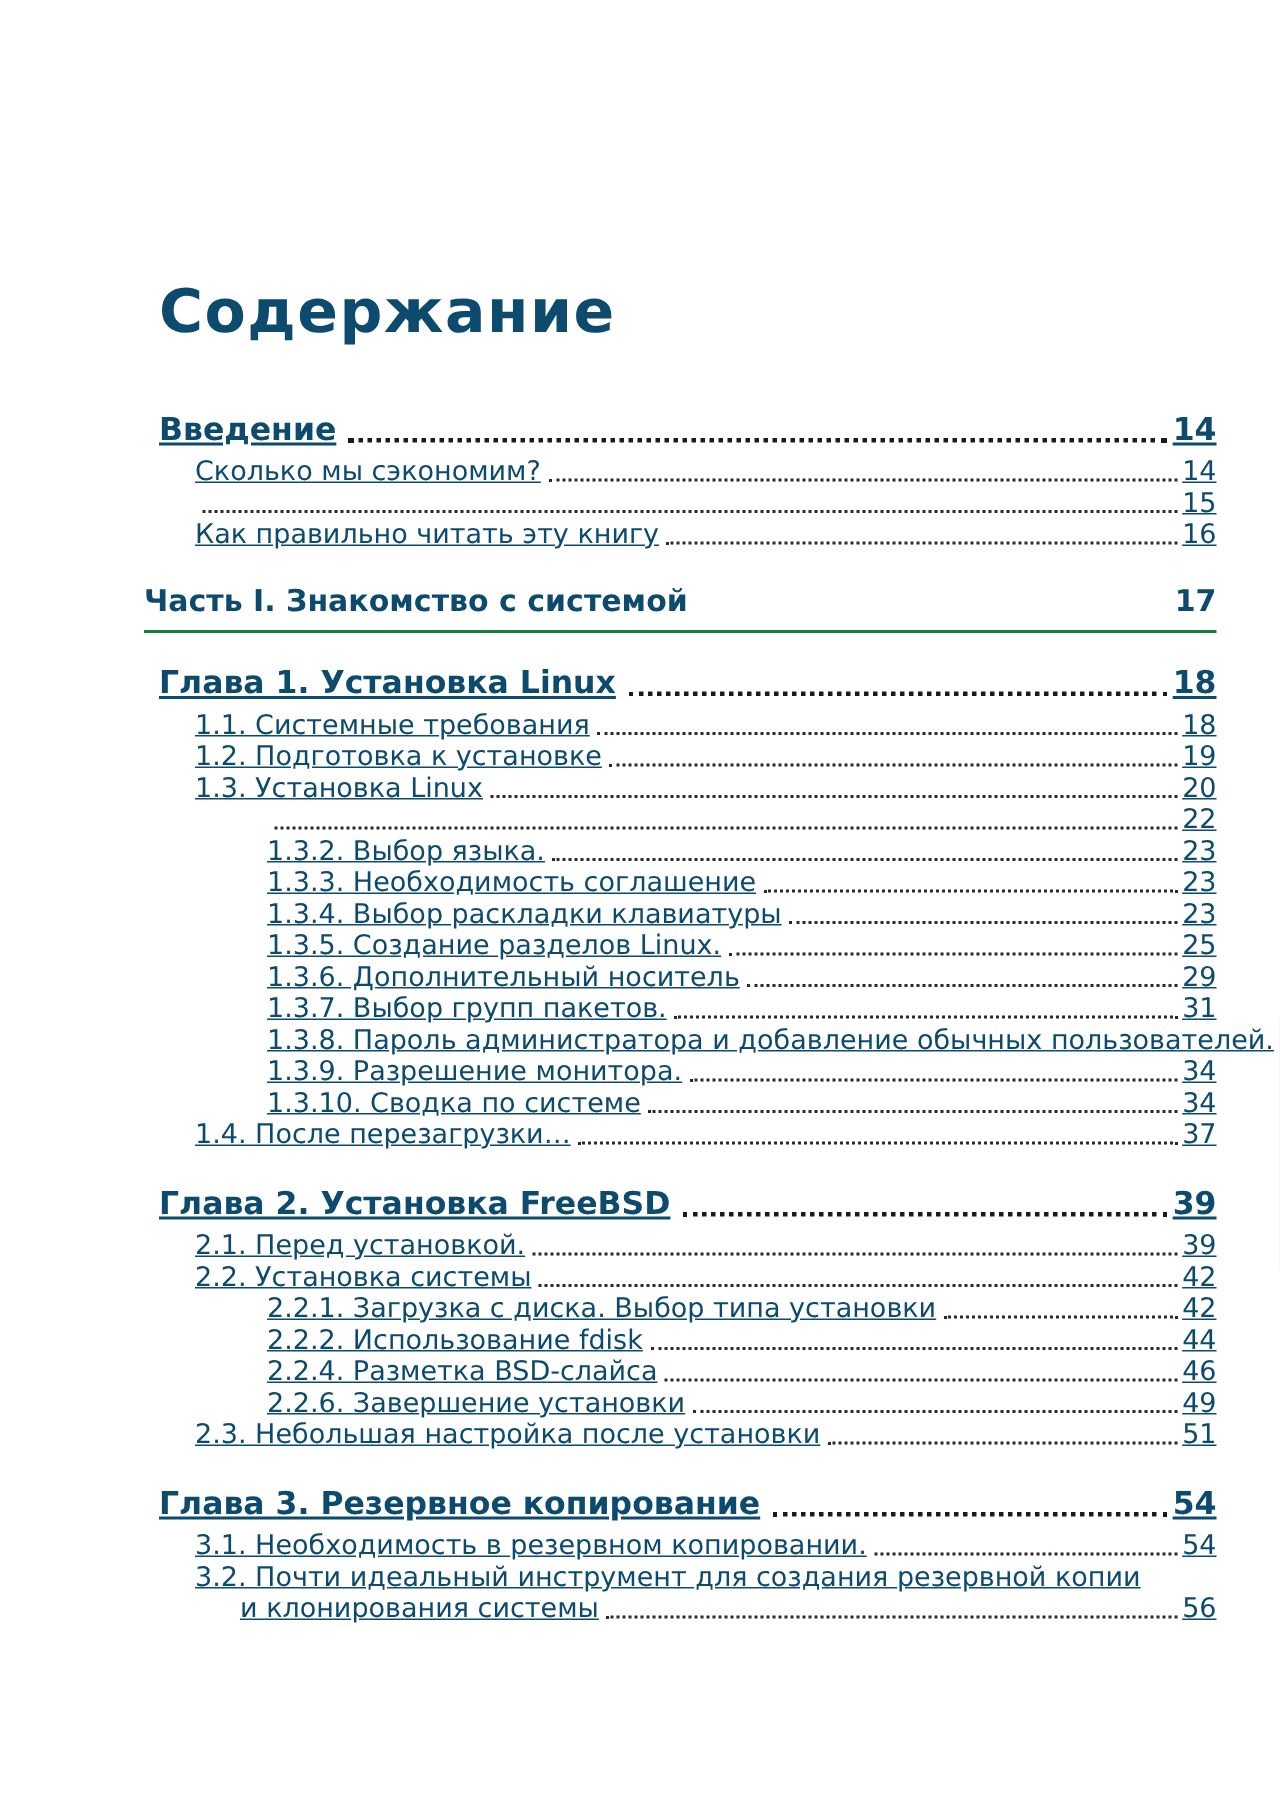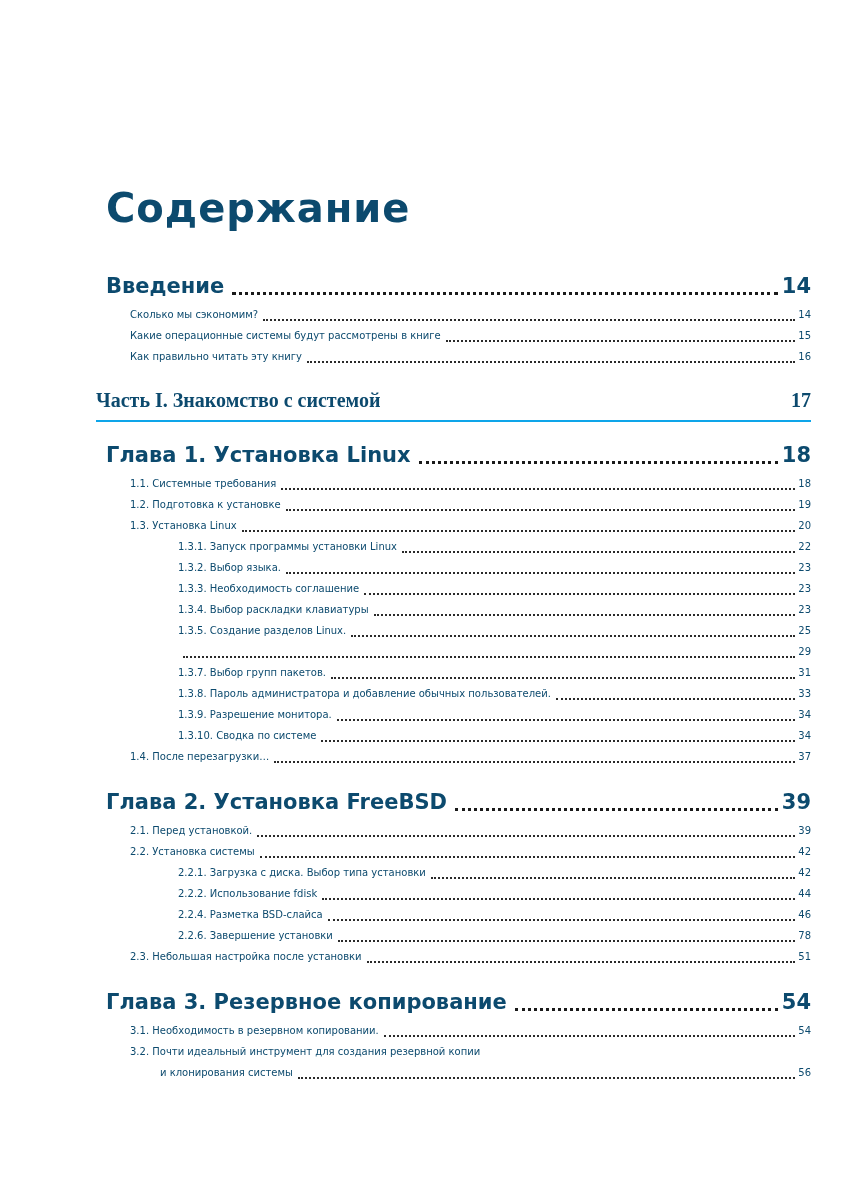--- a/index.html
+++ b/index.html
@@ -17,21 +17,21 @@
     position:absolute;
     left:96px;right:78px;top:185px;
   }
   .doc-title{
     font-size:40px;
     font-weight:bold;
     letter-spacing:1px;
     line-height:46px;
     margin:0 0 40px 10px;
   }
-  .row{display:flex;align-items:center;}
+  .row{display:flex;align-items:center;text-decoration:underline;}
   .lbl{white-space:nowrap;}
   .pg{white-space:nowrap;}
   .leader{
     flex:1 1 auto;
     min-width:12px;
     border-bottom:2px dotted #2a2a2a;
     align-self:flex-end;
     transform:translateY(-4px);
     margin:0 3px 0 5px;
   }
@@ -43,38 +43,37 @@
     line-height:30px;
     margin-bottom:3px;
   }
   .chap-leader{
     border-bottom:3px dotted #1a1a1a;
     transform:translateY(-6px);
     margin:0 4px 0 8px;
   }
   
   .item{
-    font-size:10px;
+    font-size:18px;
     line-height:21px;
   }
   .lvl1{padding-left:24px;}
   .lvl2{padding-left:72px;}
   .cont{padding-left:54px;}
   
   .part-row{
     display:flex;
     justify-content:space-between;
     align-items:baseline;
     font-size:20px;
     font-weight:bold;
     line-height:26px;
-    border-bottom:2px solid #0ea5e9;
+    border-bottom:2px solid #15803d;
     padding-bottom:7px;
     margin:8px 0 18px 0;
-    font-family:Liberation Serif, serif;
   }
 </style>
 </head>
 <body>
 
 <div class="page">
   <div class="toc">
     <h1 class="doc-title">Содержание</h1>
     <div id="toc-list">
         <section class="chapter">
@@ -82,21 +81,20 @@
             <span class="lbl">Введение</span>
             <span class="leader chap-leader"></span>
             <span class="pg">14</span>
           </div>
           <div class="row item lvl1">
             <span class="lbl">Сколько мы сэкономим?</span>
             <span class="leader"></span>
             <span class="pg">14</span>
           </div>
           <div class="row item lvl1">
-            <span class="lbl">Какие операционные системы будут рассмотрены в книге</span>
             <span class="leader"></span>
             <span class="pg">15</span>
           </div>
           <div class="row item lvl1">
             <span class="lbl">Как правильно читать эту книгу</span>
             <span class="leader"></span>
             <span class="pg">16</span>
           </div>
         </section>
         <div class="part-row">
@@ -118,21 +116,20 @@
             <span class="lbl">1.2. Подготовка к установке</span>
             <span class="leader"></span>
             <span class="pg">19</span>
           </div>
           <div class="row item lvl1">
             <span class="lbl">1.3. Установка Linux</span>
             <span class="leader"></span>
             <span class="pg">20</span>
           </div>
           <div class="row item lvl2">
-            <span class="lbl">1.3.1. Запуск программы установки Linux</span>
             <span class="leader"></span>
             <span class="pg">22</span>
           </div>
           <div class="row item lvl2">
             <span class="lbl">1.3.2. Выбор языка.</span>
             <span class="leader"></span>
             <span class="pg">23</span>
           </div>
           <div class="row item lvl2">
             <span class="lbl">1.3.3. Необходимость соглашение</span>
@@ -143,20 +140,21 @@
             <span class="lbl">1.3.4. Выбор раскладки клавиатуры</span>
             <span class="leader"></span>
             <span class="pg">23</span>
           </div>
           <div class="row item lvl2">
             <span class="lbl">1.3.5. Создание разделов Linux.</span>
             <span class="leader"></span>
             <span class="pg">25</span>
           </div>
           <div class="row item lvl2">
+            <span class="lbl">1.3.6. Дополнительный носитель</span>
             <span class="leader"></span>
             <span class="pg">29</span>
           </div>
           <div class="row item lvl2">
             <span class="lbl">1.3.7. Выбор групп пакетов.</span>
             <span class="leader"></span>
             <span class="pg">31</span>
           </div>
           <div class="row item lvl2">
             <span class="lbl">1.3.8. Пароль администратора и добавление обычных пользователей.</span>
@@ -206,21 +204,21 @@
             <span class="pg">44</span>
           </div>
           <div class="row item lvl2">
             <span class="lbl">2.2.4. Разметка BSD-слайса</span>
             <span class="leader"></span>
             <span class="pg">46</span>
           </div>
           <div class="row item lvl2">
             <span class="lbl">2.2.6. Завершение установки</span>
             <span class="leader"></span>
-            <span class="pg">78</span>
+            <span class="pg">49</span>
           </div>
           <div class="row item lvl1">
             <span class="lbl">2.3. Небольшая настройка после установки</span>
             <span class="leader"></span>
             <span class="pg">51</span>
           </div>
         </section>
         <section class="chapter">
           <div class="row chap">
             <span class="lbl">Глава 3. Резервное копирование</span>

